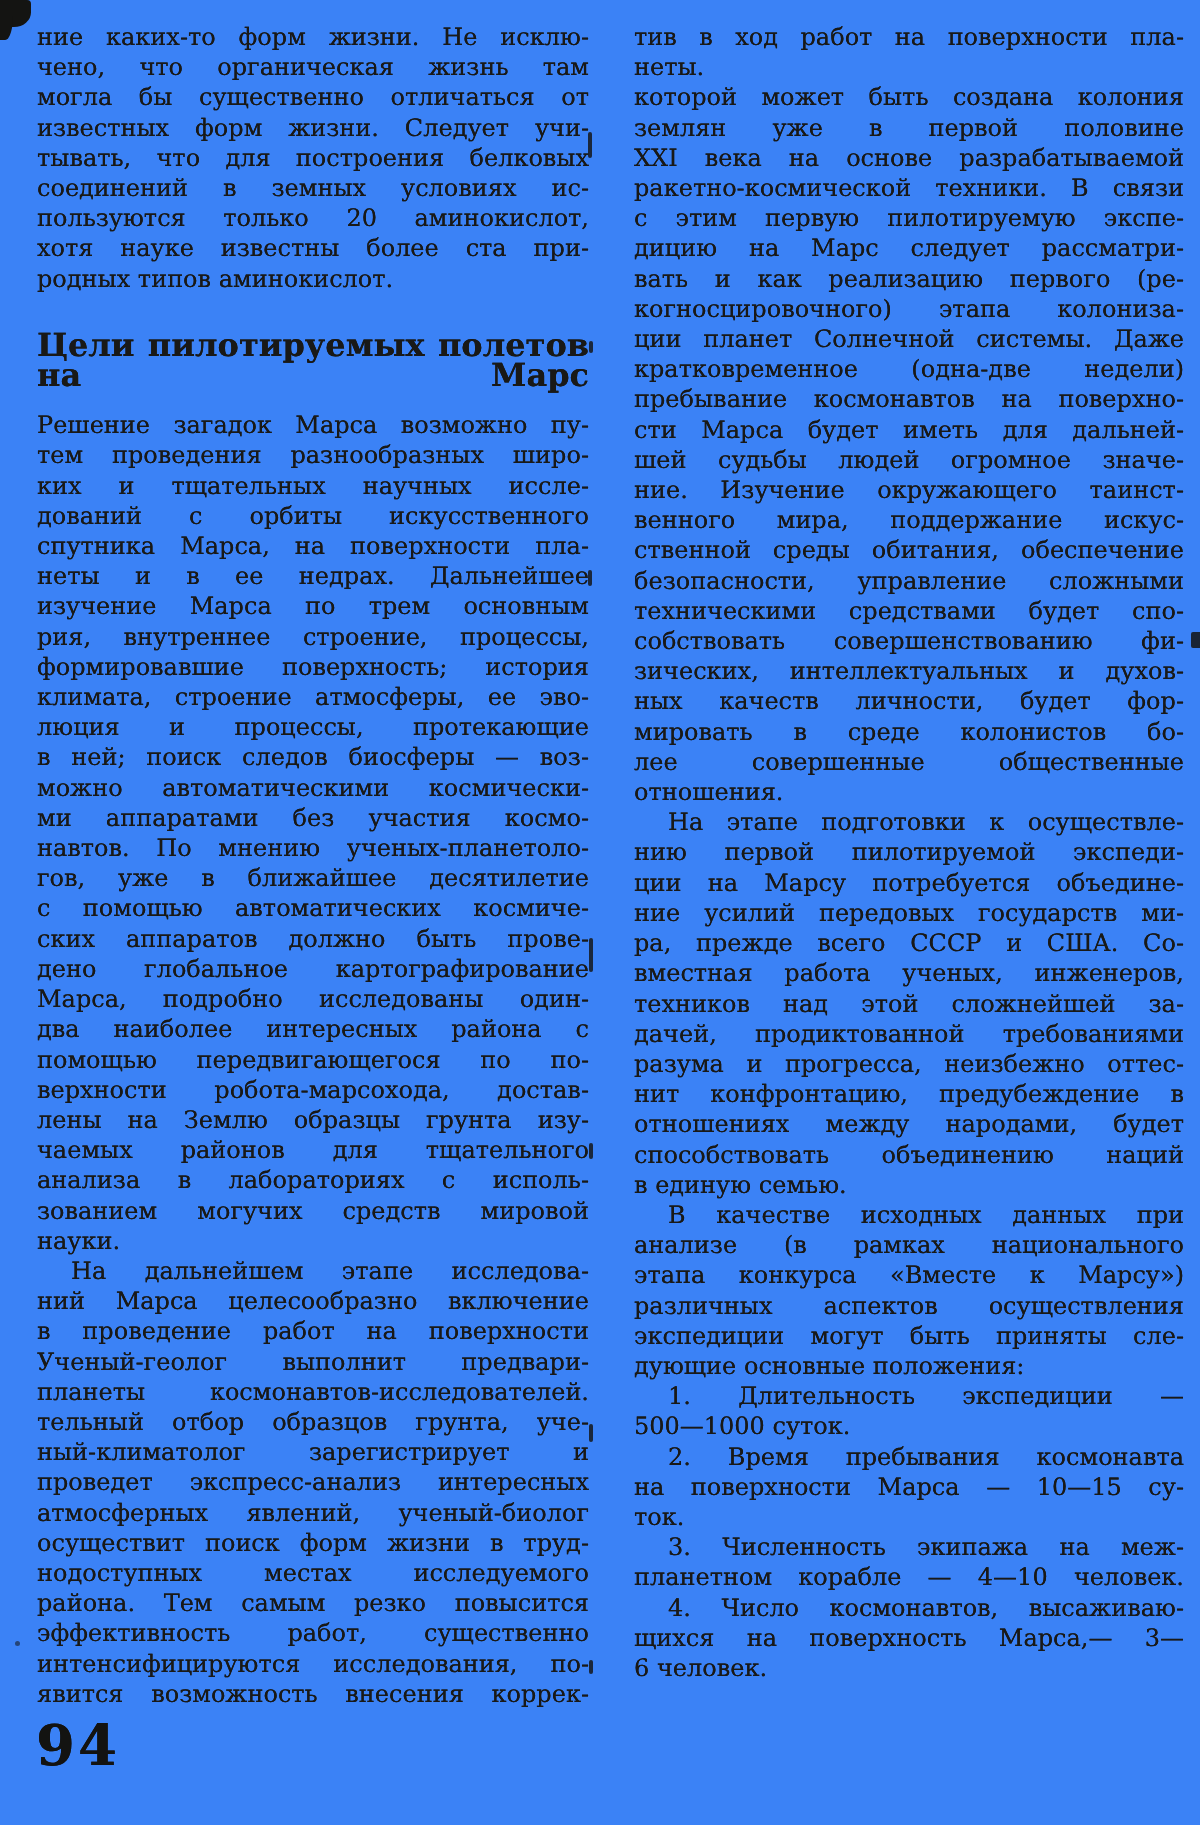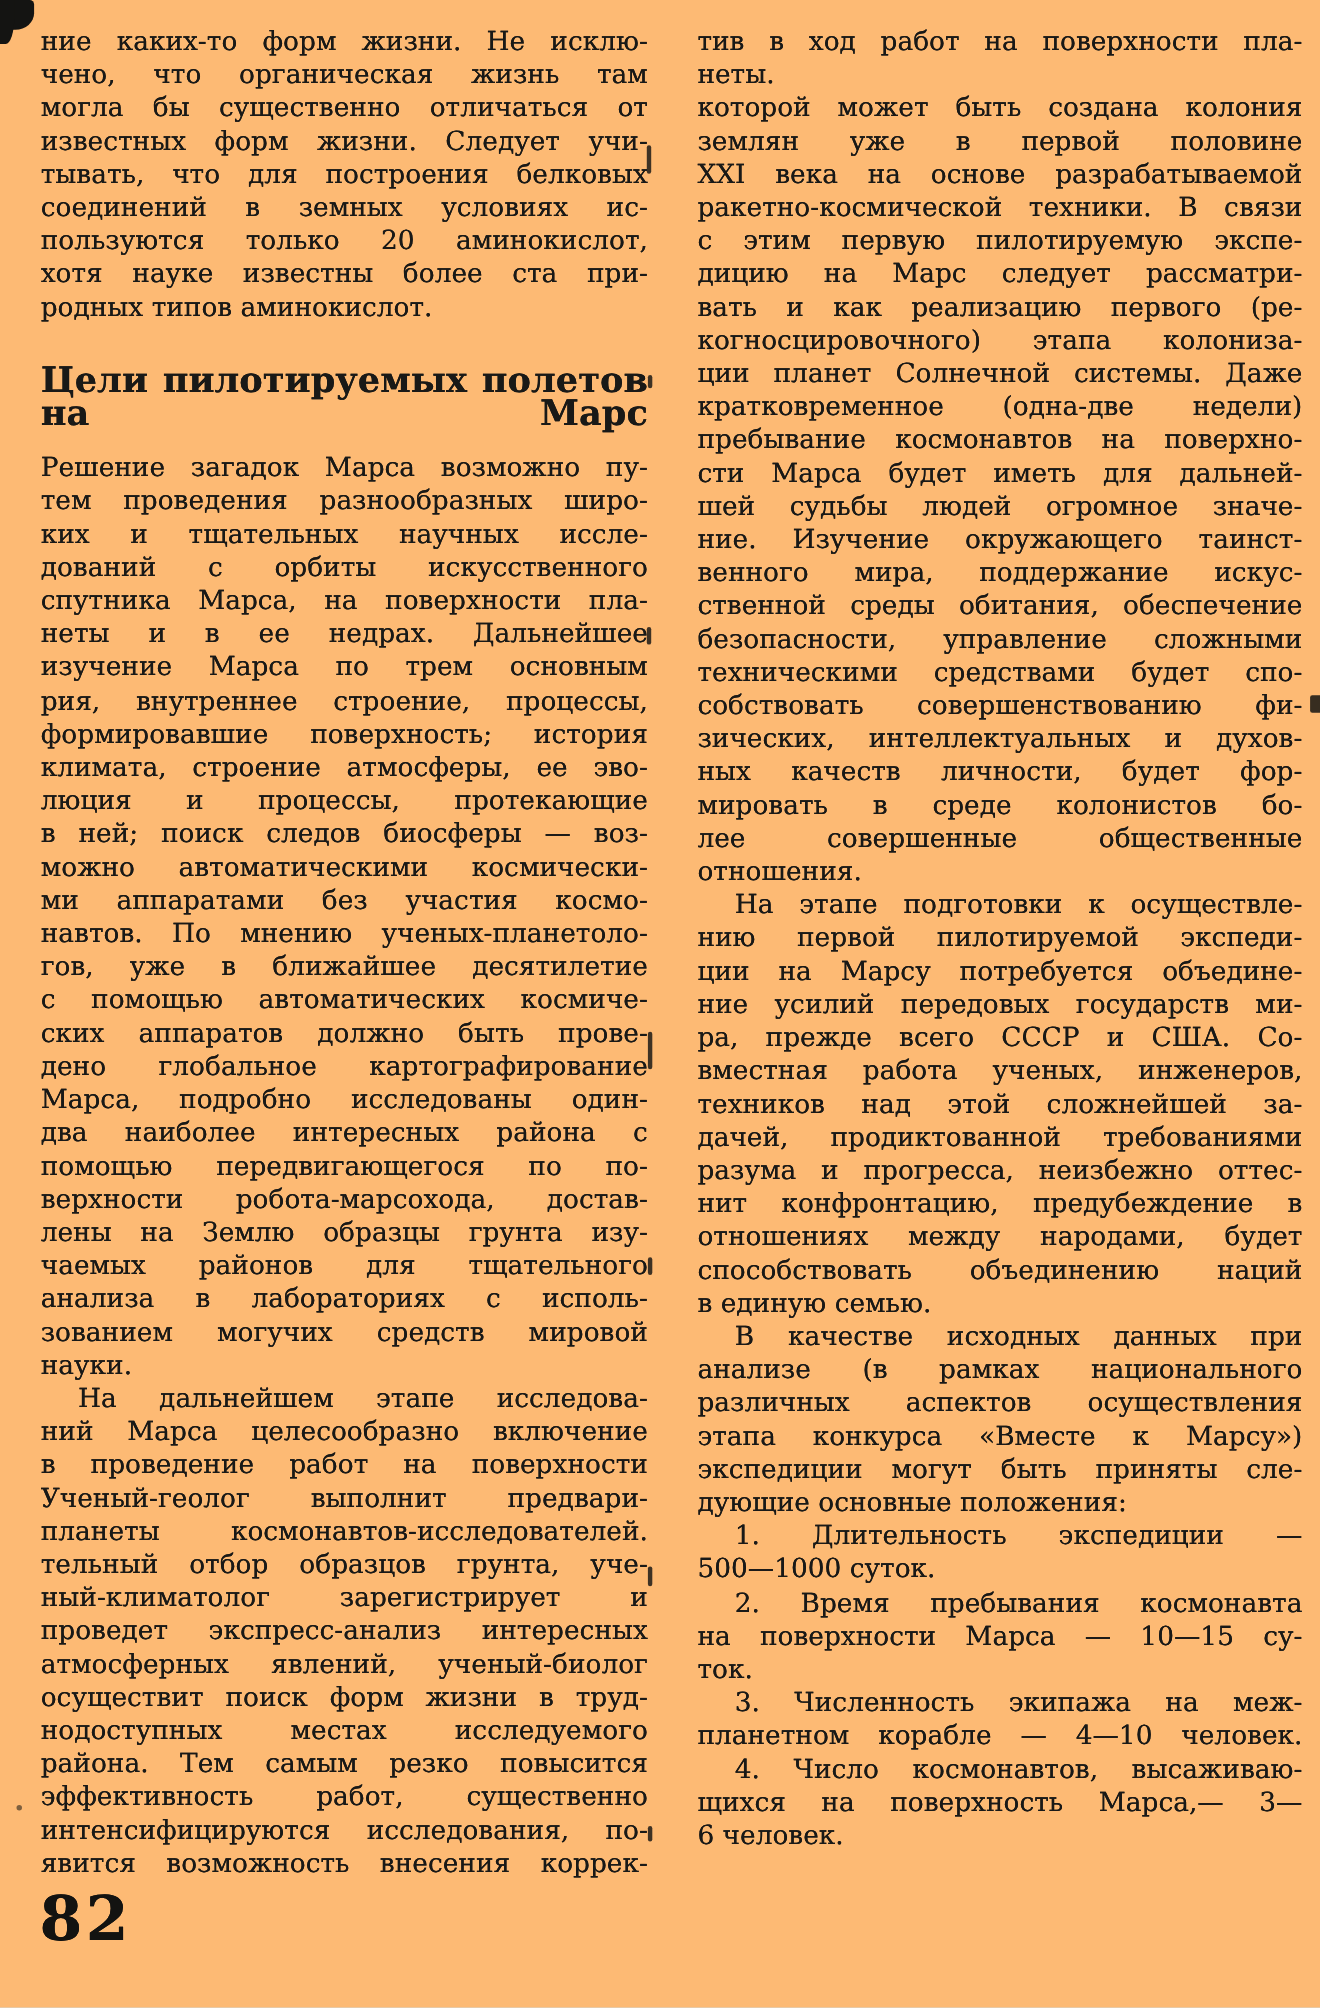--- a/index.html
+++ b/index.html
@@ -1,19 +1,19 @@
 <!DOCTYPE html>
 <html><head>
 <meta charset="utf-8">
 <style>
   html,body{margin:0;padding:0;background:#d8d5cf;}
   #page{
     position:relative;
     width:1200px;height:1825px;
-    background:#fdba74;
+    background:#3b82f6;
     overflow:hidden;
     font-family:"DejaVu Serif", serif;
     color:#191917;
   }
   .col{
     position:absolute;top:22px;
     font-size:24px;
     line-height:30.2px;
     text-rendering:geometricPrecision;
   }
@@ -166,22 +166,22 @@
         <div class="ln">дачей, продиктованной требованиями</div>
         <div class="ln">разума и прогресса, неизбежно оттес-</div>
         <div class="ln">нит конфронтацию, предубеждение в</div>
         <div class="ln">отношениях между народами, будет</div>
         <div class="ln">способствовать объединению наций</div>
         <div class="ln end">в единую семью.</div>
       </div>
       <div class="para">
         <div class="ln ind">В качестве исходных данных при</div>
         <div class="ln">анализе (в рамках национального</div>
+        <div class="ln">этапа конкурса «Вместе к Марсу»)</div>
         <div class="ln">различных аспектов осуществления</div>
-        <div class="ln">этапа конкурса «Вместе к Марсу»)</div>
         <div class="ln">экспедиции могут быть приняты сле-</div>
         <div class="ln end">дующие основные положения:</div>
       </div>
       <div class="para">
         <div class="ln ind">1. Длительность экспедиции —</div>
         <div class="ln end">500—1000 суток.</div>
       </div>
       <div class="para">
         <div class="ln ind">2. Время пребывания космонавта</div>
         <div class="ln">на поверхности Марса — 10—15 су-</div>
@@ -191,21 +191,21 @@
         <div class="ln ind">3. Численность экипажа на меж-</div>
         <div class="ln">планетном корабле — 4—10 человек.</div>
       </div>
       <div class="para">
         <div class="ln ind">4. Число космонавтов, высаживаю-</div>
         <div class="ln">щихся на поверхность Марса,— 3—</div>
         <div class="ln end">6 человек.</div>
       </div>
     </div>
 
-  <div id="page-number">82</div>
+  <div id="page-number">94</div>
 
   <div class="blot" id="blot-corner-a"></div>
   <div class="blot" id="blot-corner-b"></div>
   <div class="blot gutter-dash" id="dash-1"></div>
   <div class="blot gutter-dash" id="dash-2"></div>
   <div class="blot gutter-dash" id="dash-3"></div>
   <div class="blot gutter-dash" id="dash-4"></div>
   <div class="blot gutter-dash" id="dash-5"></div>
   <div class="blot gutter-dash" id="dash-6"></div>
   <div class="blot gutter-dash" id="dash-7"></div>

